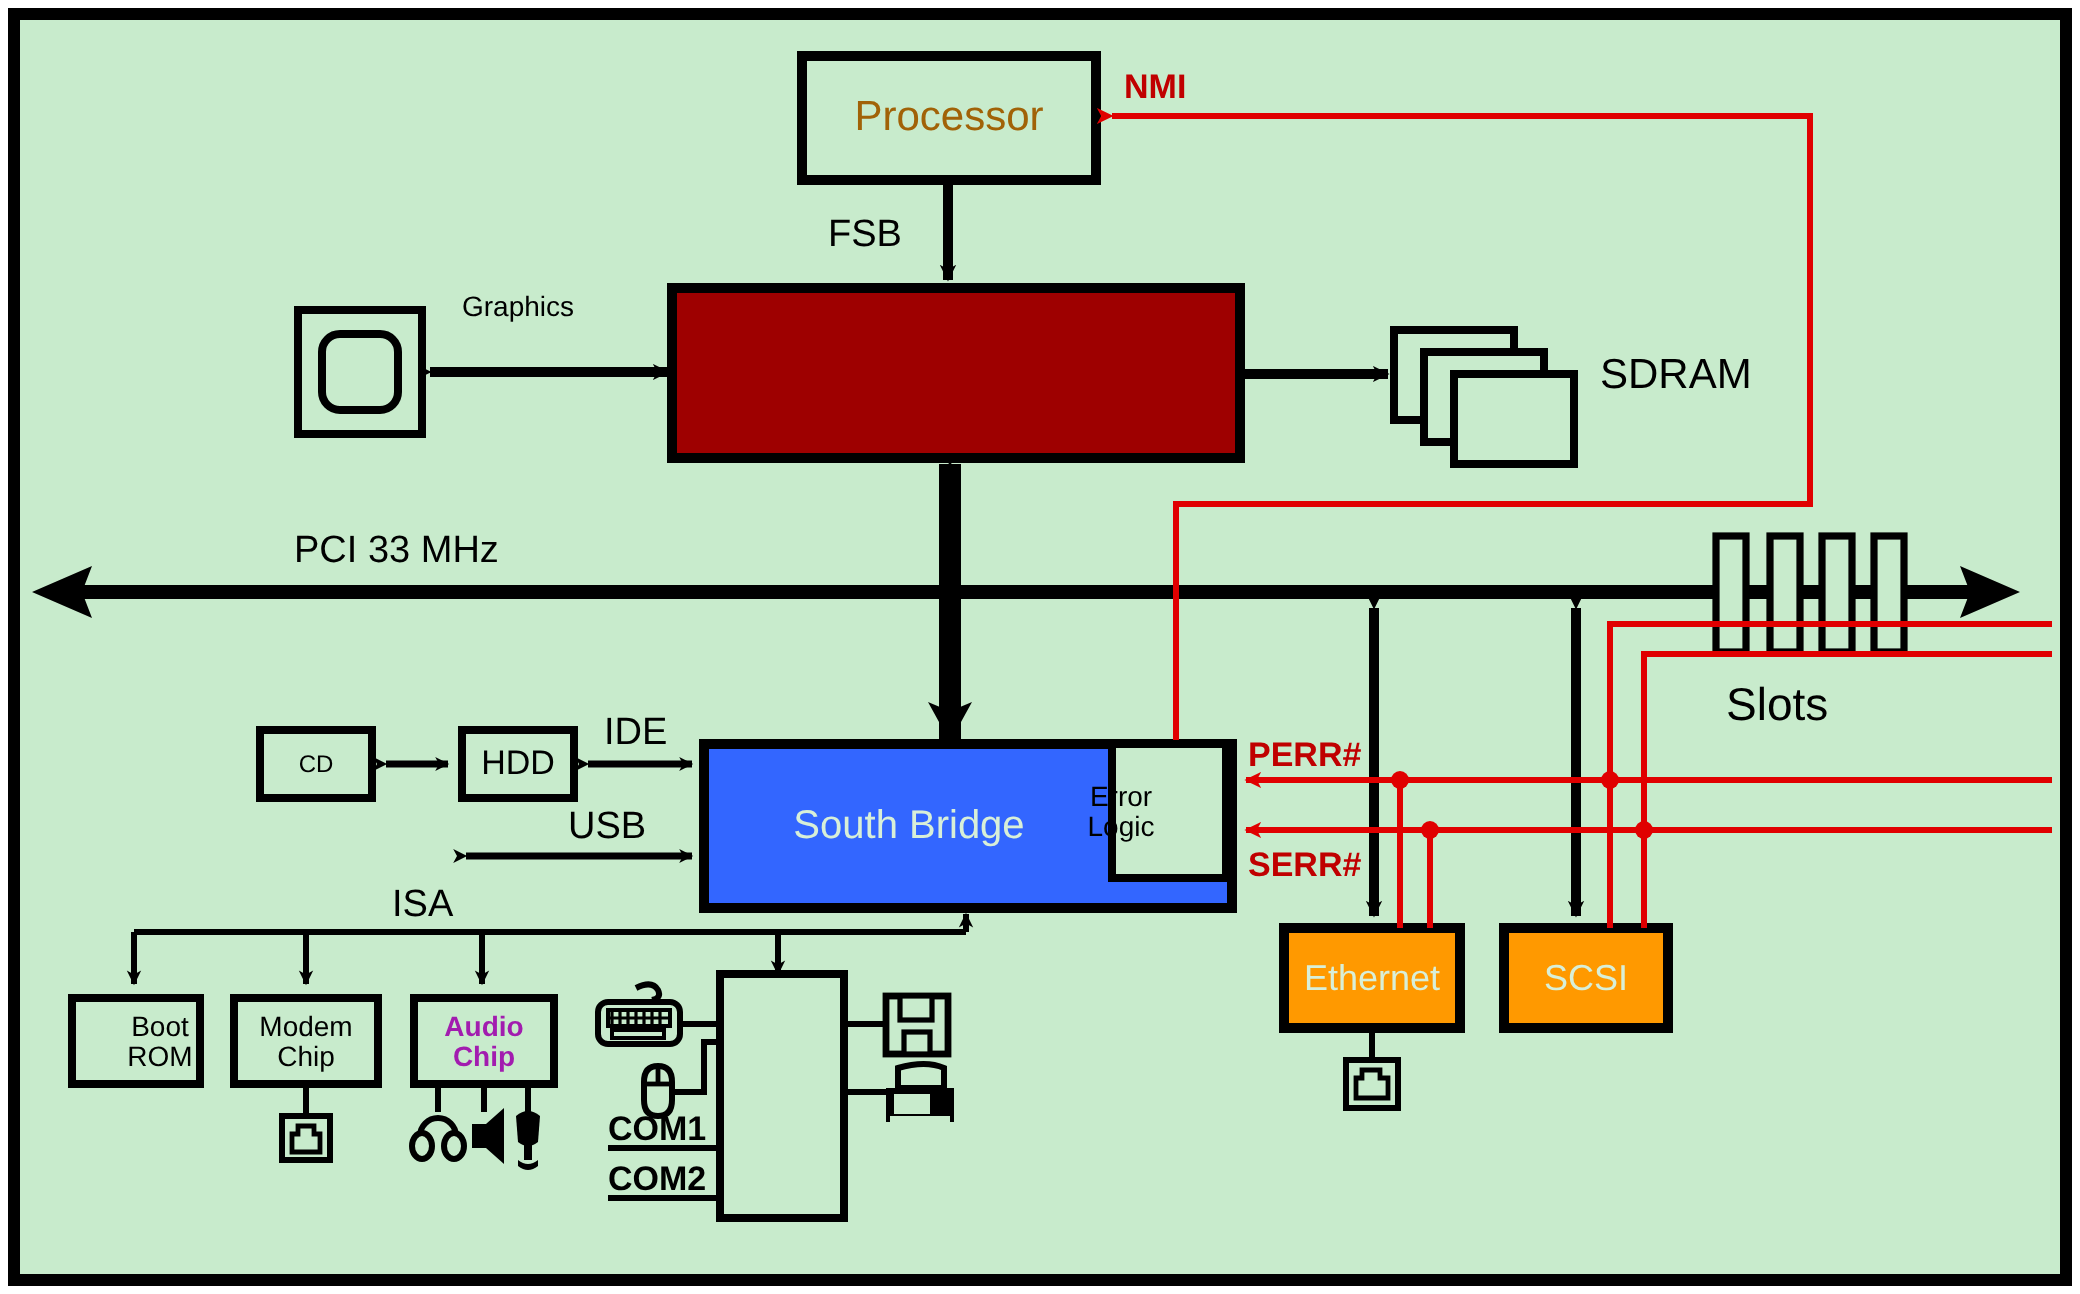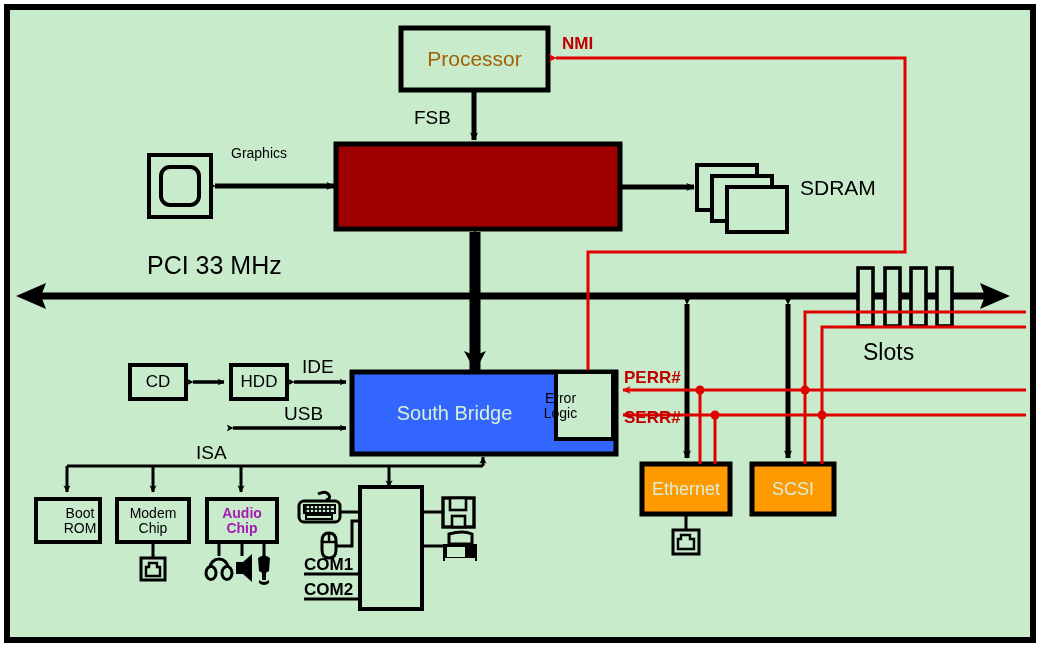--- a/index.html
+++ b/index.html
@@ -253,21 +253,21 @@
   <div class="boxtext" style="left:401px; top:28px; width:147px; height:62px; font-size:21px; color:#a16207;">Processor</div>
 
 
   <div class="boxtext lighttext" style="left:352px; top:372px; width:205px; height:82px; font-size:20px;">South Bridge</div>
 
   <div class="boxtext" style="left:532px; top:372px; width:57px; height:67px; font-size:14px; color:#000;">Error
 Logic</div>
 
   <div class="lbl" style="left:800px; top:177px; font-size:21px;">SDRAM</div>
 
-  <div class="boxtext" style="left:130px; top:365px; width:56px; height:34px; font-size:17px; color:#000;">CD</div>
+  <div class="boxtext" style="left:130px; top:365px; width:56px; height:34px; font-size:12px; color:#000;">CD</div>
 
   <div class="boxtext" style="left:231px; top:365px; width:56px; height:34px; font-size:17px; color:#000;">HDD</div>
 
   <div class="boxtext" style="left:48px; top:499px; width:64px; height:43px; font-size:14px; color:#000;">Boot
 ROM</div>
 
   <div class="boxtext" style="left:117px; top:499px; width:72px; height:43px; font-size:14px; color:#000;">Modem
 Chip</div>
 
   <div class="boxtext" style="left:207px; top:499px; width:70px; height:43px; font-size:14px; color:#a21caf;font-weight:bold;">Audio
@@ -277,31 +277,31 @@
   <div class="boxtext lighttext" style="left:642px; top:464px; width:88px; height:50px; font-size:18px;">Ethernet</div>
 
   <div class="boxtext lighttext" style="left:752px; top:464px; width:82px; height:50px; font-size:18px;">SCSI</div>
 
   <div class="lbl" style="left:863px; top:341px; font-size:23px;">Slots</div>
 
   <div class="lbl" style="left:414px; top:108px; font-size:19px;">FSB</div>
 
   <div class="lbl" style="left:231px; top:146px; font-size:14px;">Graphics</div>
 
-  <div class="lbl" style="left:147px; top:253px; font-size:25px;">PCI 33 MHz</div>
+  <div class="lbl" style="left:147px; top:266px; font-size:19px;">PCI 33 MHz</div>
 
   <div class="lbl" style="left:302px; top:357px; font-size:19px;">IDE</div>
 
   <div class="lbl" style="left:284px; top:404px; font-size:19px;">USB</div>
 
   <div class="lbl" style="left:196px; top:443px; font-size:19px;">ISA</div>
 
   <div class="lbl" style="left:304px; top:556px; font-size:17px; font-weight:bold;">COM1</div>
 
   <div class="lbl" style="left:304px; top:581px; font-size:17px; font-weight:bold;">COM2</div>
 
   <div class="lbl redtext" style="left:562px; top:35px; font-size:17px;">NMI</div>
 
   <div class="lbl redtext" style="left:624px; top:369px; font-size:17px;">PERR#</div>
 
-  <div class="lbl redtext" style="left:624px; top:409px; font-size:17px;">SERR#</div>
+  <div class="lbl redtext" style="left:624px; top:424px; font-size:17px;">SERR#</div>
 
 </div>
 
 </body></html>

